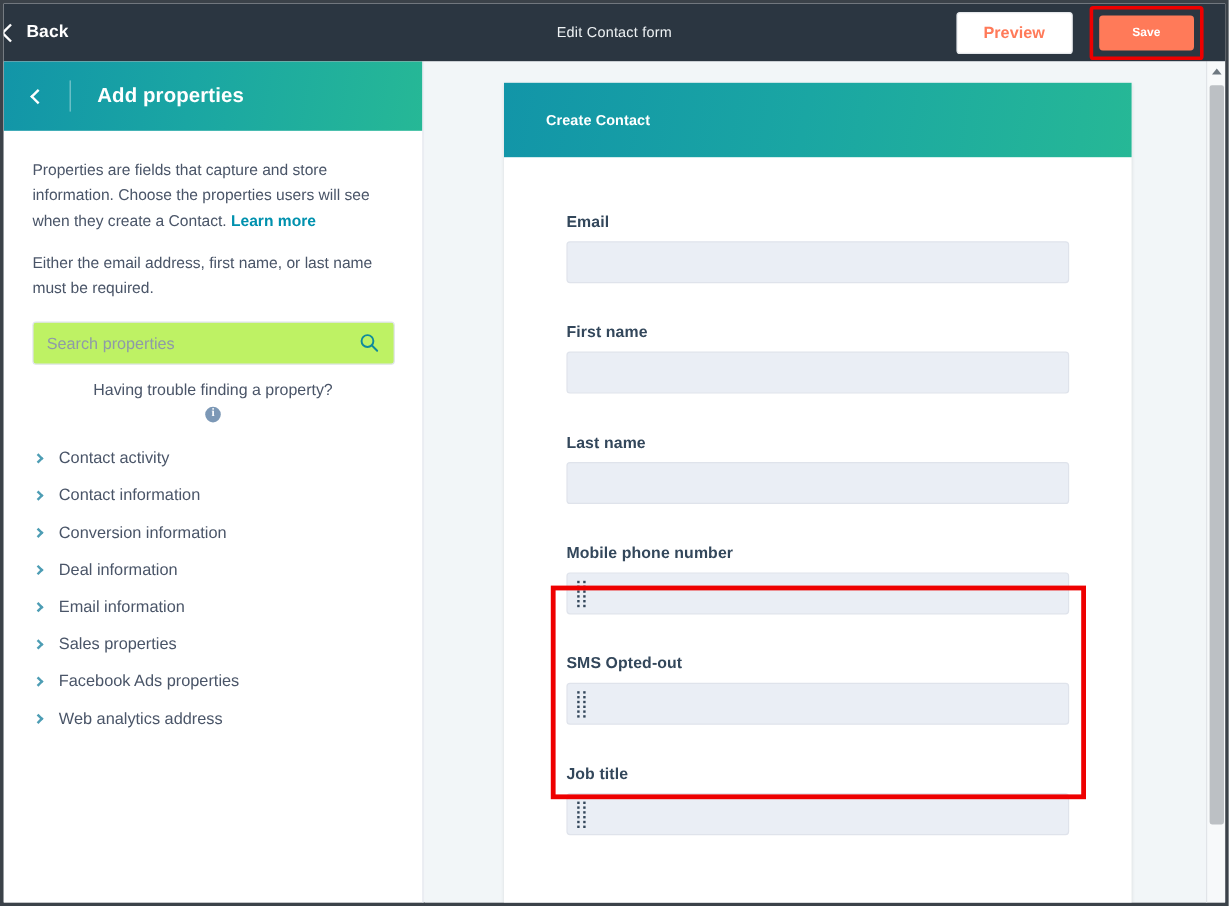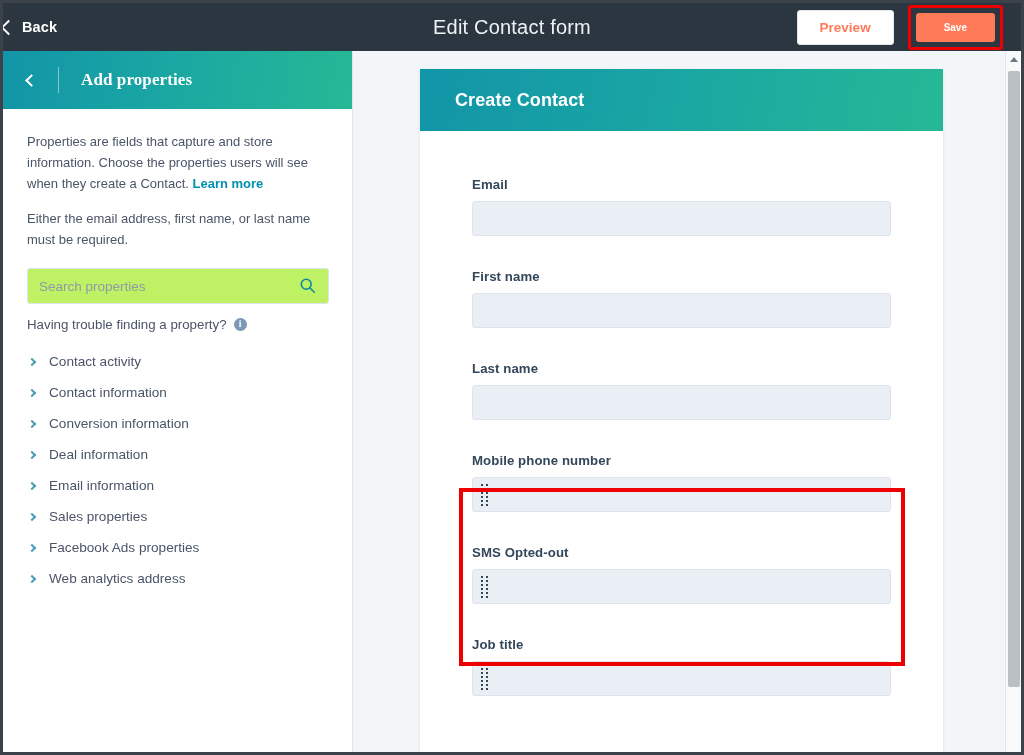--- a/index.html
+++ b/index.html
@@ -49,21 +49,21 @@
     color: #ffffff;
     font-size: 14.5px;
     font-weight: bold;
     letter-spacing: .1px;
   }
   .topbar-title {
     position: absolute;
     left: 0; right: 0;
     text-align: center;
     color: #eef2f4;
-    font-size: 20px;
+    font-size: 12px;
     letter-spacing: .2px;
     pointer-events: none;
   }
   .topbar-actions {
     position: absolute;
     right: 18px;
     display: flex;
     align-items: center;
     gap: 14px;
   }
@@ -107,21 +107,20 @@
     border-right: 1px solid #dfe3eb;
     overflow: hidden;
   }
   .sidebar-header {
     height: 58px;
     background: linear-gradient(100deg, #1295a8 0%, #1aa6a3 45%, #26b896 100%);
     display: flex;
     align-items: center;
     padding-left: 24px;
     gap: 22px;
-    font-family: Liberation Serif, serif;
   }
   .sb-back-chev {
     width: 9px; height: 9px;
     border-left: 2.2px solid #ffffff;
     border-bottom: 2.2px solid #ffffff;
     transform: rotate(45deg);
     cursor: pointer;
     flex: none;
   }
   .sb-divider {
@@ -170,20 +169,21 @@
     position: absolute;
     right: 12px; top: 9px;
     width: 17px; height: 17px;
     pointer-events: none;
   }
   .trouble-row {
     display: flex;
     align-items: center;
     gap: 7px;
     margin-top: 13px;
+    flex-direction: column;
   }
   .trouble-text {
     color: #4a5568;
     font-size: 13.3px;
   }
   .info-icon {
     width: 13px; height: 13px;
     border-radius: 50%;
     background: #7c98b6;
     color: #ffffff;
@@ -235,21 +235,21 @@
   }
   .form-header {
     height: 62px;
     background: linear-gradient(100deg, #1295a8 0%, #1aa6a3 48%, #26b896 100%);
     display: flex;
     align-items: center;
     padding-left: 35px;
   }
   .form-header-title {
     color: #ffffff;
-    font-size: 18px;
+    font-size: 12px;
     font-weight: bold;
     letter-spacing: .1px;
   }
   .form-body { padding: 46px 52px 24px 52px; }
 
   .field { margin-bottom: 33px; }
   .field-label {
     color: #33475b;
     font-size: 13.2px;
     font-weight: bold;

